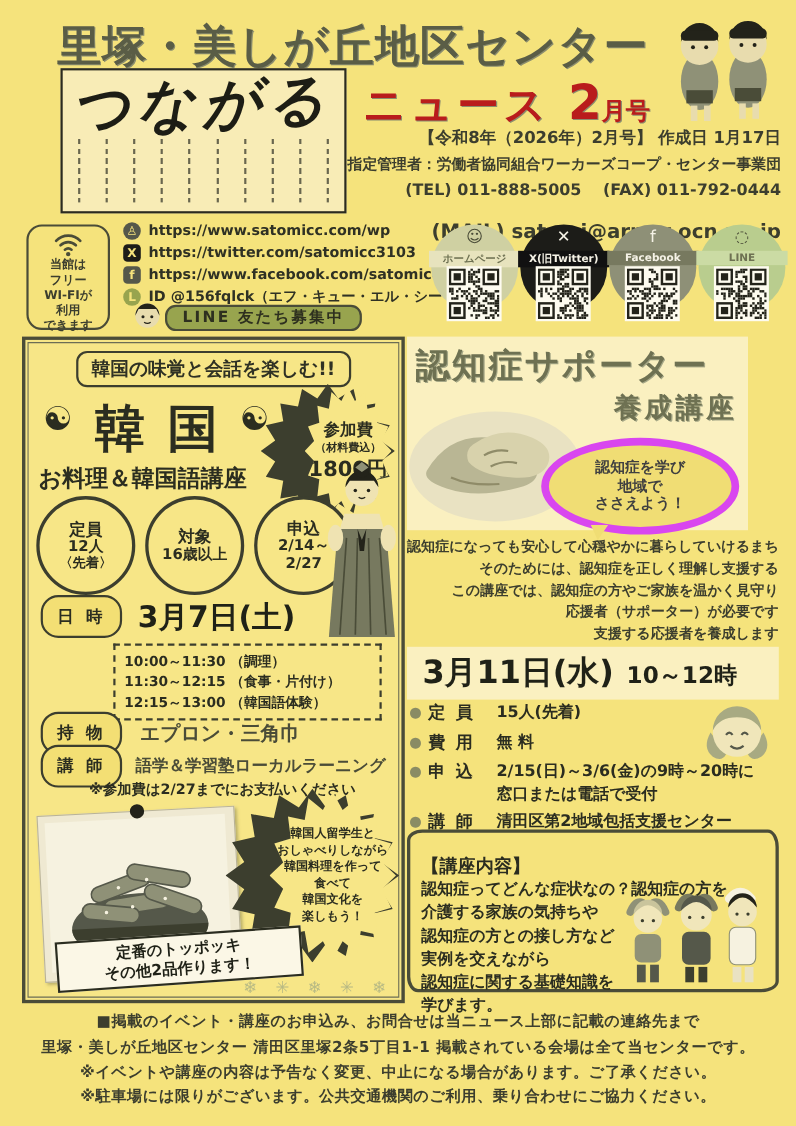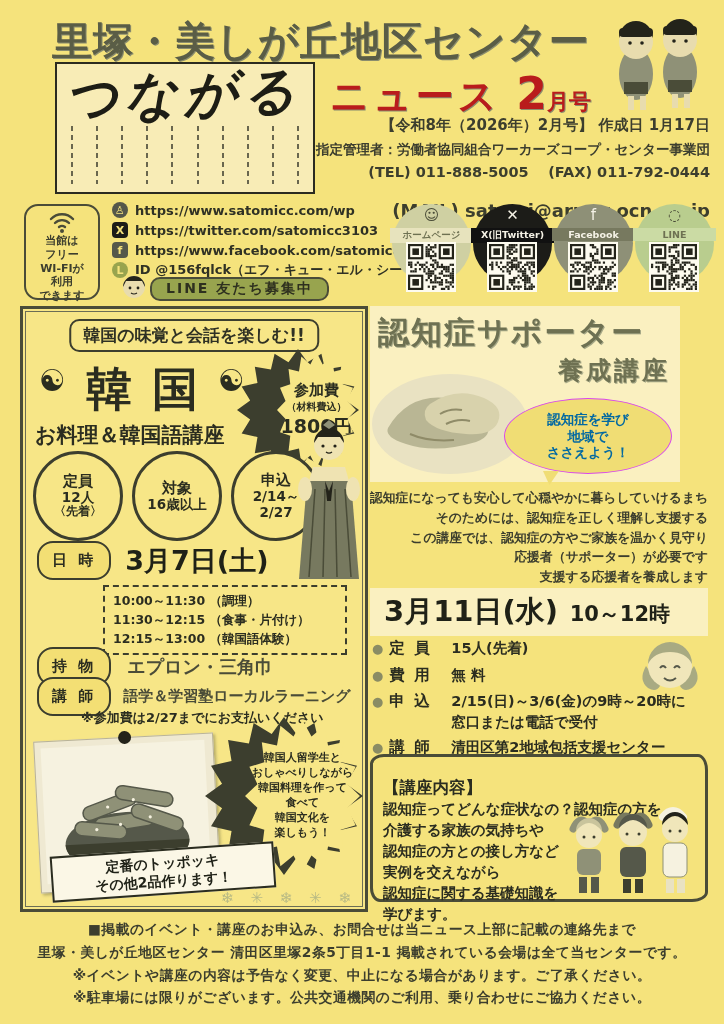--- a/index.html
+++ b/index.html
@@ -71,21 +71,21 @@
   .burst.talk{right:2px;top:408px;width:158px;height:158px;}
   .talk-txt{font-size:11px;line-height:1.35;}
   .snow{position:absolute;right:8px;bottom:2px;font-size:15px;color:#b8ba84;letter-spacing:6px;}
 
   
   .dem{position:absolute;left:370px;top:306px;width:338px;height:600px;}
   .dem-hero{position:absolute;left:0;top:0;width:310px;height:176px;background:#faf0c0;}
   .dem-title{position:absolute;left:8px;top:6px;font-size:31px;font-weight:900;color:#6e7152;letter-spacing:2px;white-space:nowrap;text-shadow:1px 1px 0 #a6a887;}
   .dem-sub{position:absolute;right:10px;top:48px;font-size:25px;font-weight:900;color:#6e7152;letter-spacing:3px;text-shadow:1px 1px 0 #a6a887;}
   .hands{position:absolute;left:0px;top:52px;}
-  .dem-bubble{position:absolute;right:8px;top:92px;width:166px;height:74px;background:#f0dd74;border:1px solid #d946ef;border-radius:50%;display:flex;flex-direction:column;align-items:center;justify-content:center;text-align:center;font-size:13.5px;font-weight:900;color:#0369a1;line-height:1.25;}
+  .dem-bubble{position:absolute;right:8px;top:92px;width:166px;height:74px;background:#f0dd74;border:7px solid #d946ef;border-radius:50%;display:flex;flex-direction:column;align-items:center;justify-content:center;text-align:center;font-size:13.5px;font-weight:900;color:#404040;line-height:1.25;}
   .dem-bubble:after{content:"";position:absolute;left:38px;bottom:-12px;width:16px;height:14px;background:#f0dd74;clip-path:polygon(0 0,100% 0,40% 100%);}
   .dem-intro{position:absolute;left:0;top:182px;width:338px;font-size:12.8px;font-weight:800;color:#3c3e2e;line-height:1.55;text-align:right;}
   .dem-intro div{white-space:nowrap;}
   .dem-date{position:absolute;left:0;top:282px;width:338px;background:#faf0c0;padding:4px 0 4px 14px;box-sizing:border-box;font-weight:900;color:#1f2117;}
   .dd-main{font-size:29px;}.dd-time{font-size:21px;margin-left:6px;}
   .dem-list{position:absolute;left:2px;top:332px;width:336px;font-weight:900;color:#2b2d20;}
   .dem-li{display:flex;margin-bottom:5px;line-height:1.4;}
   .dem-li .b{color:#8a8c64;margin-right:6px;font-size:13px;padding-top:2px;}
   .dem-li .lab{font-size:15.5px;letter-spacing:2px;width:62px;flex:0 0 62px;}
   .dem-li .val{font-size:14.5px;}

